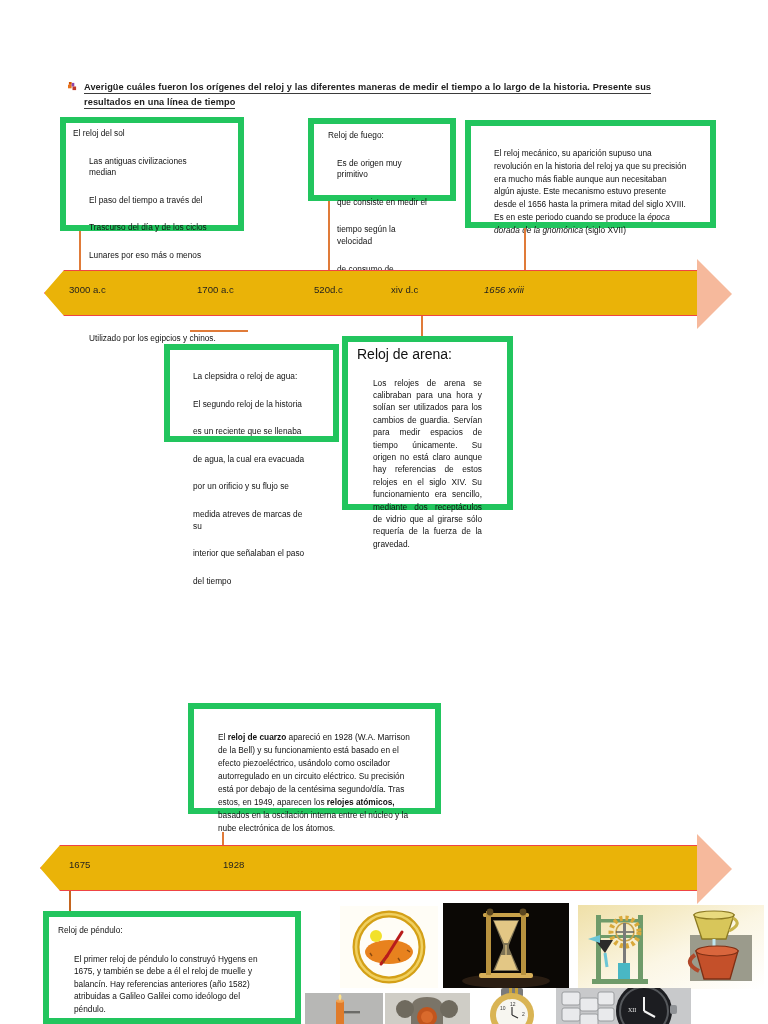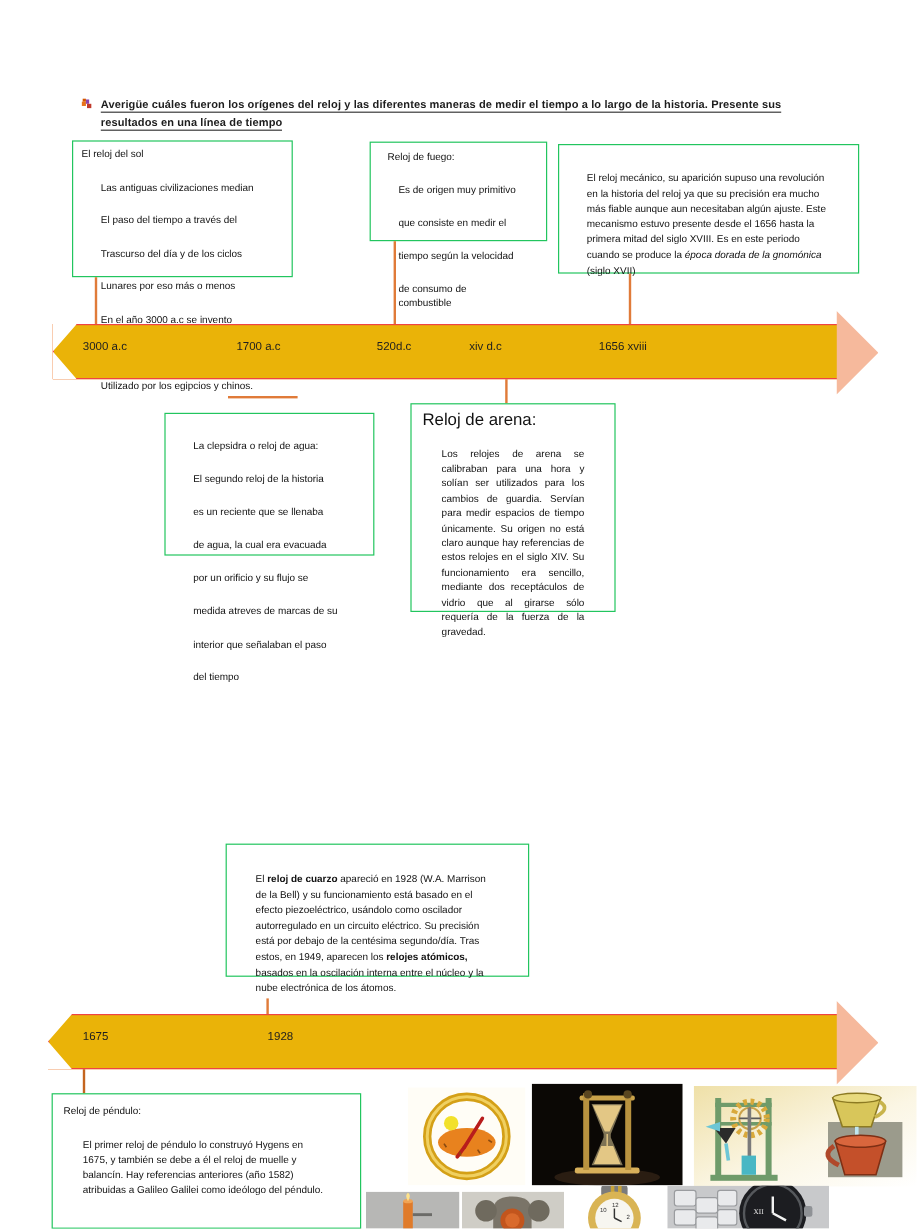--- a/index.html
+++ b/index.html
@@ -17,21 +17,21 @@
     letter-spacing:.1px;
   }
   .heading .txt{display:inline;border-bottom:1px solid #3b3b3b;padding-bottom:1px;}
   .bullet-ico{
     position:absolute;left:-16px;top:2px;width:9px;height:9px;
   }
 
   
   .box{
     position:absolute;box-sizing:border-box;
-    border:1px solid #22c55e;background:#ffffff;
+    border:6px solid #22c55e;background:#ffffff;
     font-size:8.3px;line-height:11.6px;color:#111;
     padding:5px 6px 5px 7px;
   }
   .box .ttl{display:block;margin-bottom:7px;}
   .box p{margin:16px;}
   .just{text-align:justify;}
   .b{font-weight:bold;}
   .i{font-style:italic;}
 
   
@@ -108,27 +108,27 @@
   <div class="vline" style="left:328px;top:201px;height:80px;"></div>
   <div class="vline" style="left:524px;top:228px;height:53px;"></div>
 
   <div class="arrow" style="left:44px;top:270px;width:655px;">
     <div class="tail"></div>
     <div class="head-fill"></div>
     <div class="tick-label" style="left:24px;">3000 a.c</div>
     <div class="tick-label" style="left:152px;">1700 a.c</div>
     <div class="tick-label" style="left:269px;">520d.c</div>
     <div class="tick-label" style="left:346px;">xiv d.c</div>
-    <div class="tick-label" style="left:454px;">1656 xviii</div>
+    <div class="tick-label" style="left:439px;font-style:italic;">1656 xviii</div>
   </div>
 
   <div class="hline" style="left:190px;top:330px;width:58px;"></div>
   <div class="vline" style="left:421px;top:316px;height:24px;"></div>
 
-  <div class="box" style="left:137px;top:344px;width:175px;height:119px;">
+  <div class="box" style="left:164px;top:344px;width:175px;height:98px;">
     <p>La clepsidra o reloj de agua:</p>
     <p>El segundo reloj de la historia</p>
     <p>es un reciente que se llenaba</p>
     <p>de agua, la cual era evacuada</p>
     <p>por un orificio y su flujo se</p>
     <p>medida atreves de marcas de su</p>
     <p>interior que señalaban el paso</p>
     <p>del tiempo</p>
   </div>
 

